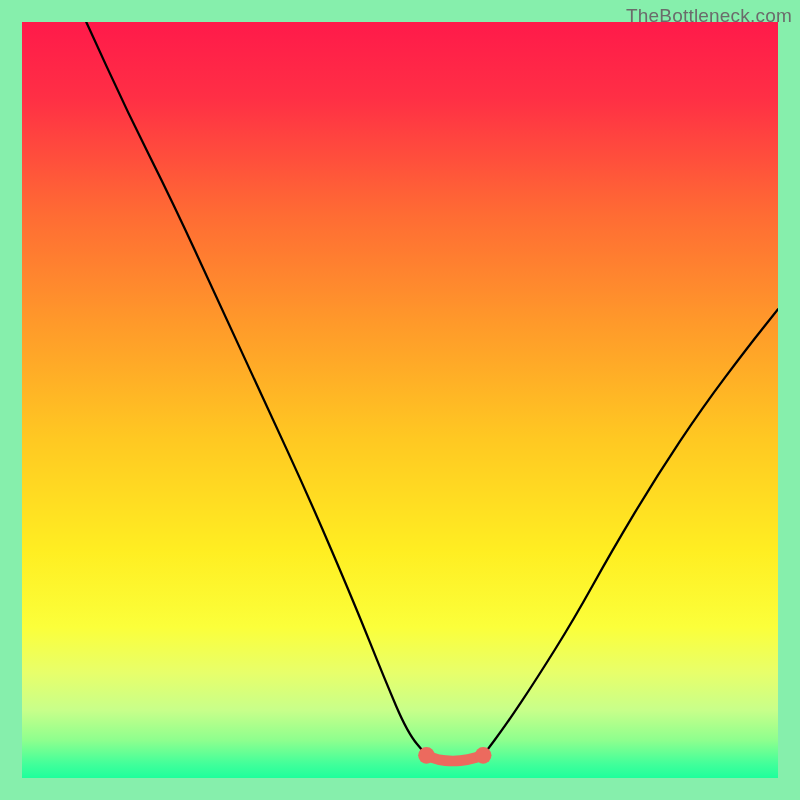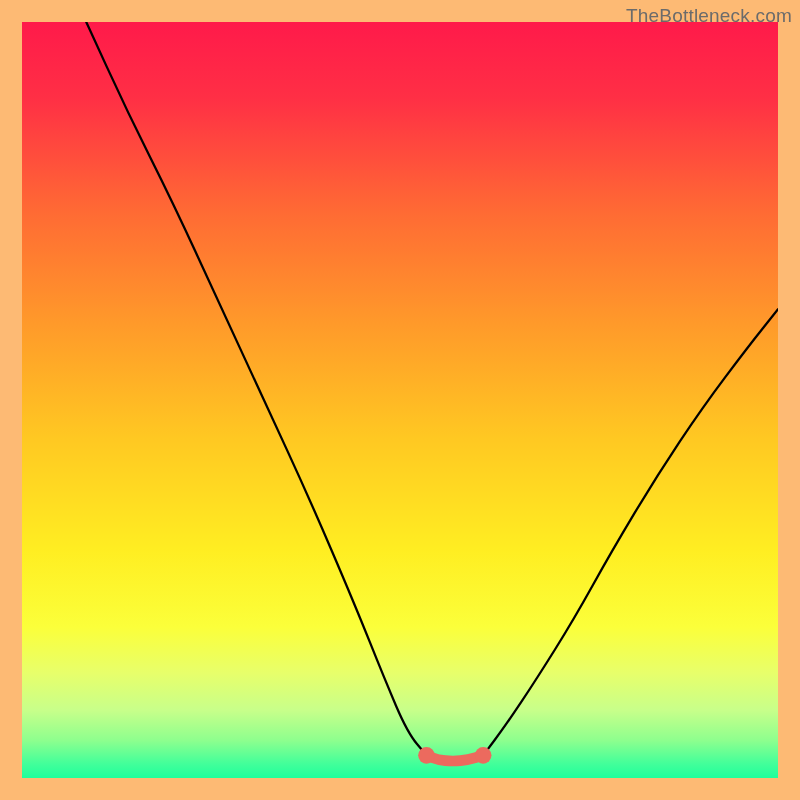--- a/index.html
+++ b/index.html
@@ -10,21 +10,21 @@
     background: #000;
     overflow: hidden;
     font-family: Arial, Helvetica, sans-serif;
   }
   .frame {
     position: absolute;
     left: 0;
     top: 0;
     width: 800px;
     height: 800px;
-    background: #fdba74;
+    background: #86efac;
   }
   .plot-area {
     position: absolute;
     left: 22px;
     top: 22px;
     width: 756px;
     height: 756px;
     overflow: hidden;
   }
   .gradient-bg {

